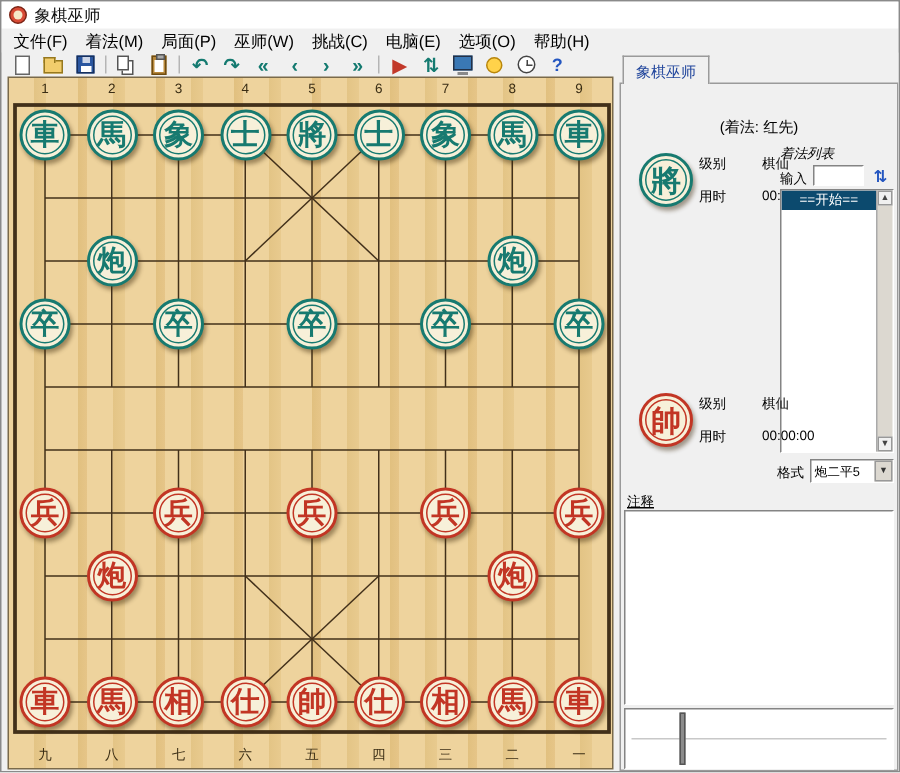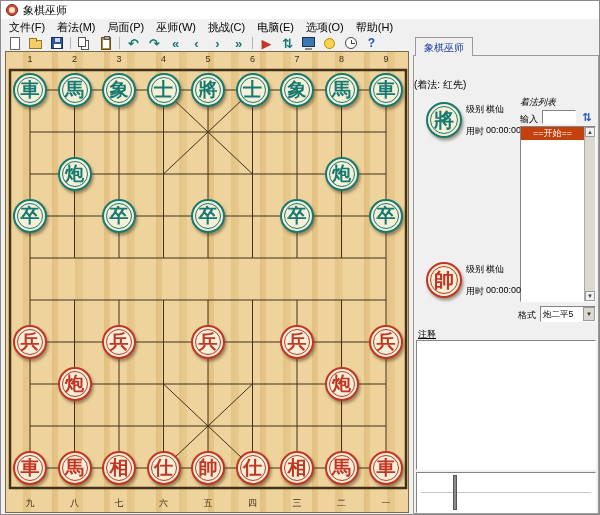--- a/index.html
+++ b/index.html
@@ -54,36 +54,36 @@
   .piece{width:34px;height:34px;font-size:19px;}
   .piece::before,.pz::before{content:"";position:absolute;inset:2px;border-radius:50%;border:1px solid currentColor;}
   .black{color:#177a70;border:2px solid #177a70;}
   .red{color:#c23524;border:2px solid #c23524;}
 
   
   #rightpanel{position:absolute;left:410px;top:34px;width:190px;height:481px;background:#f0f0f0;}
   #info-tab{position:absolute;left:4px;top:2px;height:19px;padding:3px 8px 0;background:#f0f0f0;
             border:1px solid #9a9a9a;border-bottom:none;font-size:10px;color:#20459c;z-index:2;}
   #info-box{position:absolute;left:2px;top:20px;width:186px;height:459px;border:1px solid #9a9a9a;background:#f0f0f0;}
-  #first-move-note{position:absolute;left:0;top:22px;width:100%;font-size:10px;color:#000;}
+  #first-move-note{position:absolute;left:0;top:22px;width:100%;text-align:center;font-size:10px;color:#000;}
   .pz{width:36px;height:36px;font-size:20px;}
   #black-badge{left:12px;top:46px;} #red-badge{left:12px;top:206px;}
-  .prow{position:absolute;left:52px;font-size:9px;color:#000;white-space:nowrap;display:flex;gap:2px;}
+  .prow{position:absolute;left:52px;font-size:9px;color:#000;white-space:nowrap;display:flex;gap:24px;}
   #black-level{top:47px;} #black-time{top:69px;} #red-level{top:207px;} #red-time{top:229px;}
   #mlist-title{position:absolute;left:106px;top:40px;font-size:9px;color:#000;font-style:italic;}
   #input-label{position:absolute;left:106px;top:57px;font-size:9px;color:#000;}
   .minput{position:absolute;left:128px;top:54px;width:34px;height:14px;border:1px solid;border-color:#848484 #fff #fff #848484;
           background:#fff;font-size:9px;padding:0 2px;outline:none;}
   #spinner{position:absolute;left:166px;top:54px;width:14px;height:14px;display:flex;align-items:center;justify-content:center;
            font-size:11px;color:#2456c0;font-weight:bold;}
   #movelist{position:absolute;left:106px;top:70px;width:76px;height:176px;background:#fff;
             border:1px solid;border-color:#848484 #fff #fff #848484;}
   #movelist-items{position:absolute;left:0;top:0;right:11px;bottom:0;overflow:hidden;}
   .lrow{height:13px;line-height:13px;font-size:9px;padding:0 3px;color:#000;text-align:center;}
-  .lrow.sel{background:#c2410c;color:#fff;}
+  .lrow.sel{background:#0c4a6e;color:#fff;}
   .lscroll{position:absolute;right:0;top:0;bottom:0;width:11px;background:#dcd8d0;border-left:1px solid #aaa;}
   .sarrow{position:absolute;left:0;width:100%;height:10px;background:#f0f0f0;border:1px solid #999;
           font-size:6px;color:#444;text-align:center;line-height:9px;}
   .sarrow.up{top:0;} .sarrow.down{bottom:0;}
   #format-label{position:absolute;left:104px;top:253px;font-size:9px;color:#000;}
   .fselect{position:absolute;left:126px;top:250px;width:56px;height:16px;background:#fff;
            border:1px solid;border-color:#848484 #fff #fff #848484;}
   .fval{position:absolute;left:2px;top:2px;font-size:8.5px;color:#000;white-space:nowrap;}
   .fbtn{position:absolute;right:0;top:0;bottom:0;width:12px;background:#dcd8d0;border:1px solid #999;
         font-size:6px;color:#333;text-align:center;line-height:13px;}

